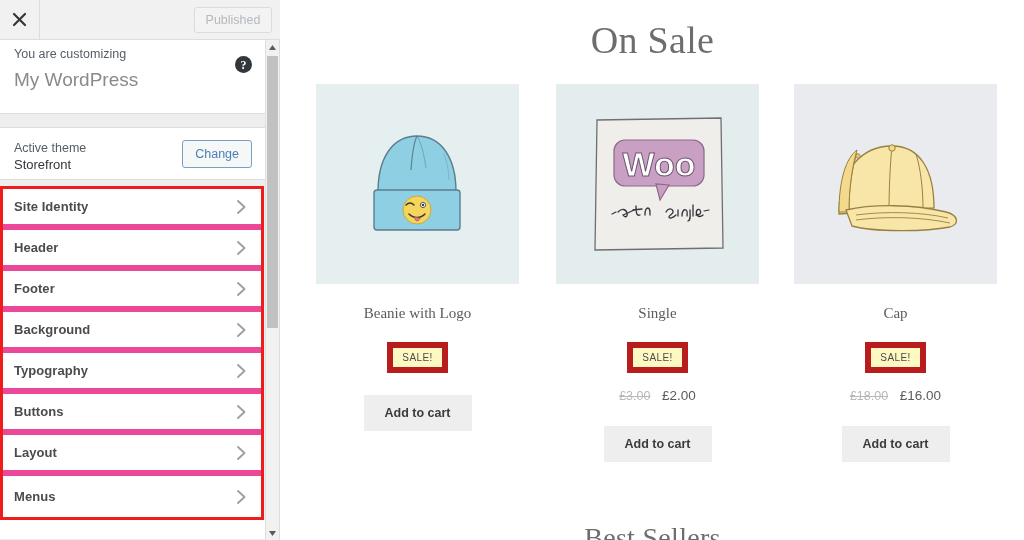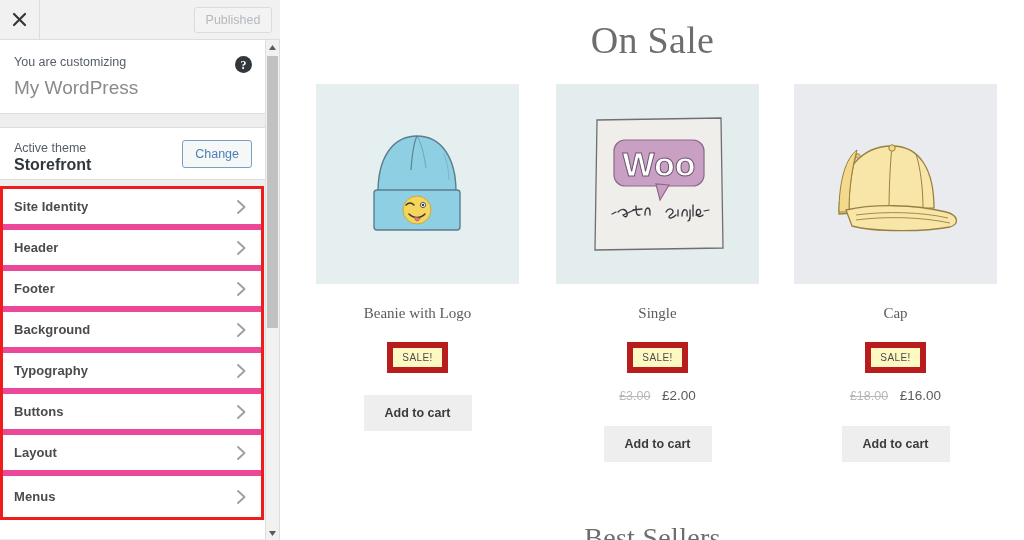--- a/index.html
+++ b/index.html
@@ -58,21 +58,21 @@
     width: 266px; height: 500px;
     background: #eeeeee;
     overflow: hidden;
   }
 
   
   #cz-intro {
     position: relative;
     background: #fff;
     border-bottom: 1px solid #dddddd;
-    padding: 14px 14px 16px 14px;
+    padding: 6px 14px 16px 14px;
     height: 74px;
   }
   #cz-intro .eyebrow {
     font-size: 12.5px; color: #555d66; line-height: 16px;
   }
   #cz-intro .sitetitle {
     font-size: 19px; color: #8a8a8a; font-weight: 400;
     line-height: 26px; margin-top: 5px;
     white-space: nowrap; overflow: hidden;
   }
@@ -90,21 +90,21 @@
 
   
   #cz-theme {
     position: relative;
     background: #fff;
     border-bottom: 1px solid #dddddd;
     padding: 12px 14px 12px 14px;
     height: 52px;
   }
   #cz-theme .label { font-size: 12.5px; color: #555d66; line-height: 16px; }
-  #cz-theme .name  { font-size: 16px; color: #32373c; font-weight: bold; line-height: 17px; }
+  #cz-theme .name  { font-size: 13px; color: #32373c; font-weight: normal; line-height: 17px; }
   #change-btn {
     position: absolute; right: 14px; top: 12px;
     height: 28px; padding: 0 12px;
     background: #f6f7f7;
     border: 1px solid #7b9fc4;
     border-radius: 3px;
     color: #4a7fb5;
     font-size: 12.5px;
     font-family: "Liberation Sans", sans-serif;
     cursor: pointer;

